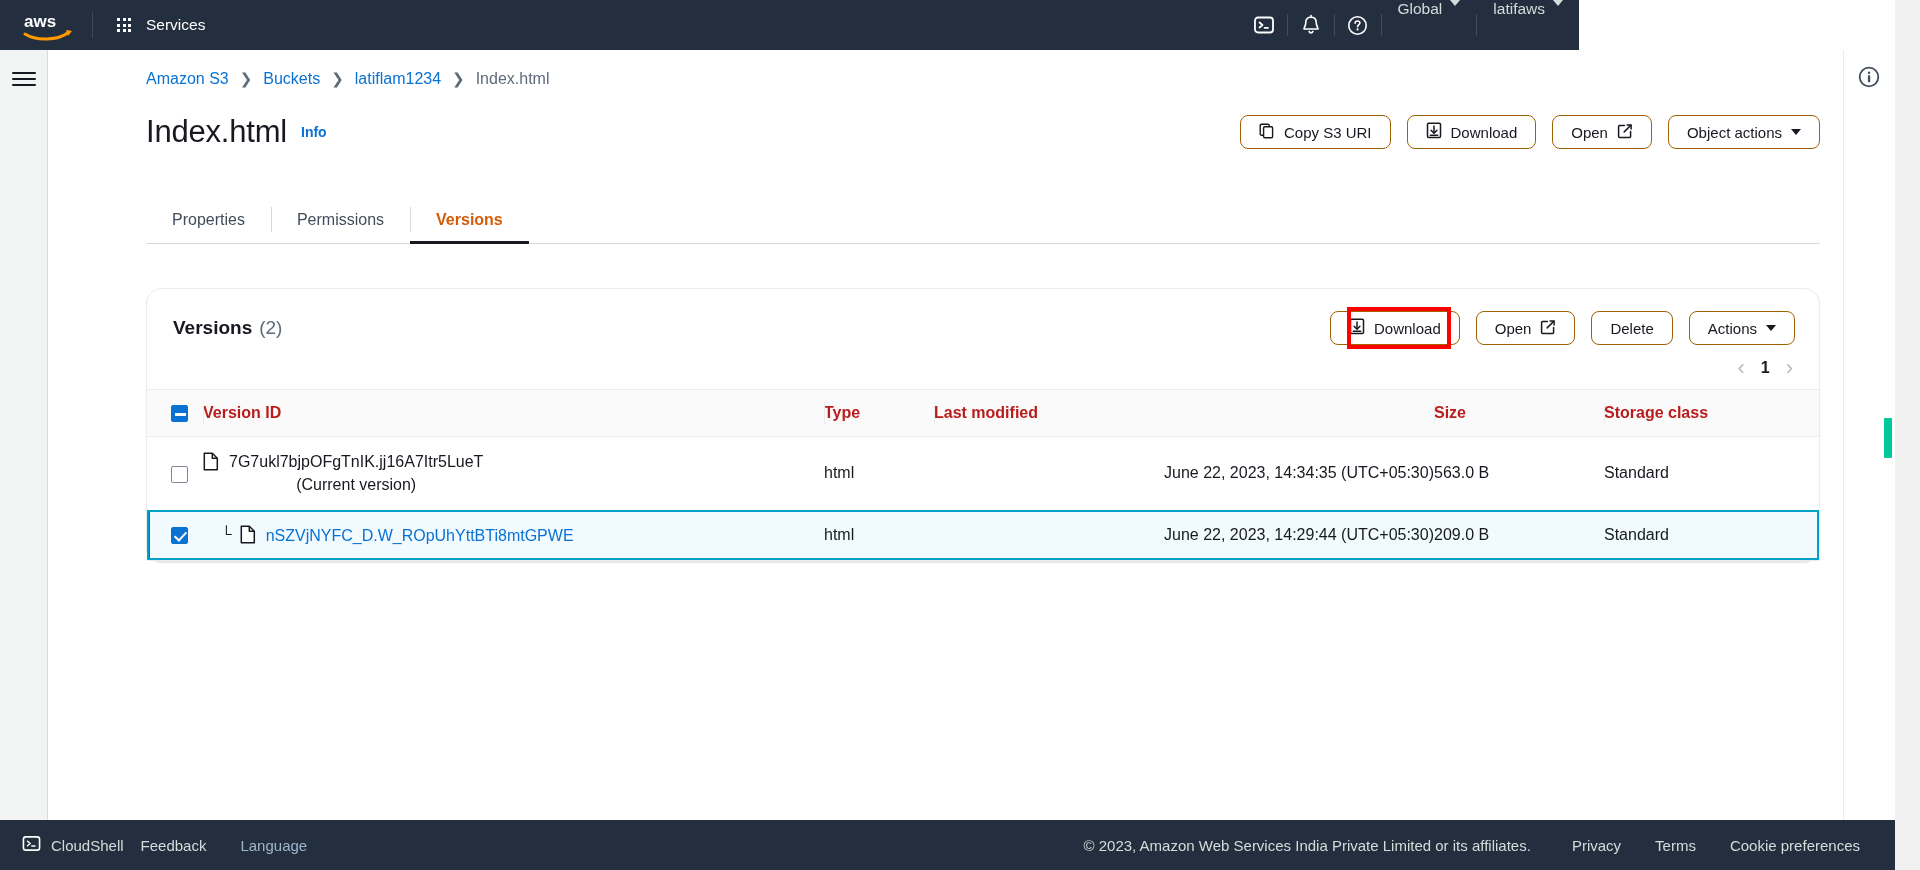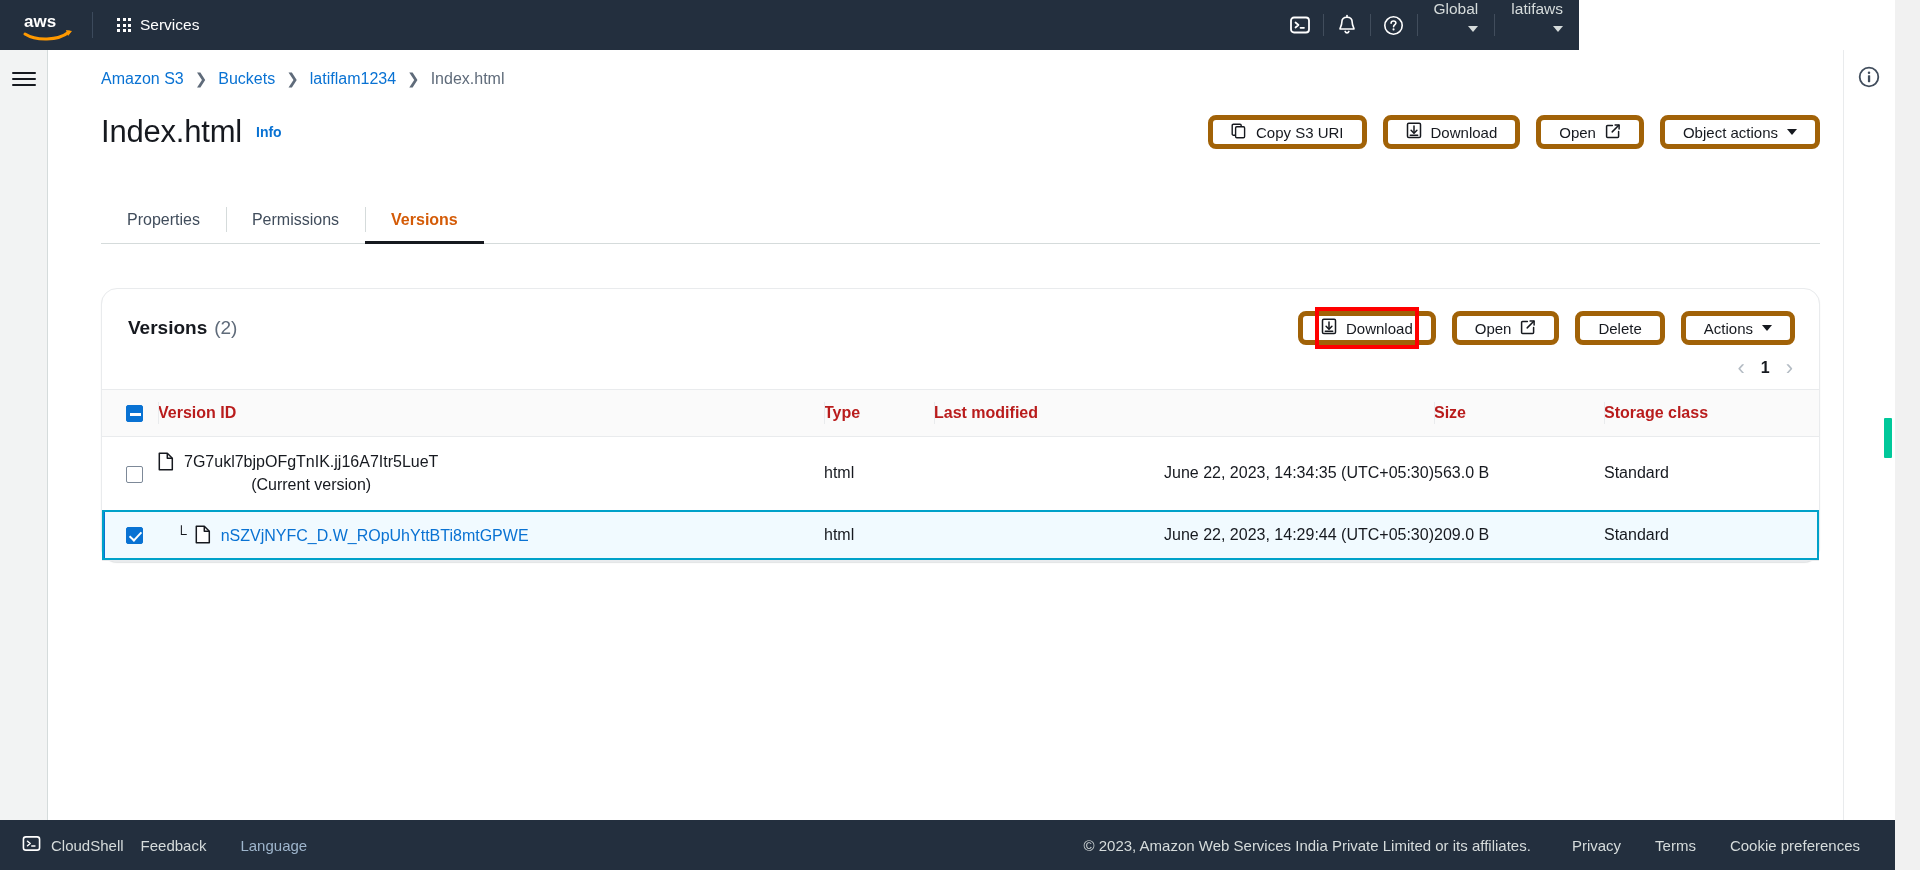--- a/index.html
+++ b/index.html
@@ -14,21 +14,21 @@
   
   .topnav {
     position:absolute; top:0; left:0; width:1579px; height:50px;
     background:#232f3e; display:flex; align-items:center;
     z-index: 20;
   }
   .aws-logo { width:56px; height:28px; margin-left:22px; position:relative; flex:0 0 auto; }
   .aws-logo svg { display:block; }
   .nav-div { width:1px; height:26px; background:#3c4a5c; margin:0 14px; }
   .services-btn {
-    display:flex; align-items:center; gap:9px; color:#ffffff;
+    display:flex; align-items:center; gap:15px; color:#ffffff;
     font-size:15.5px; padding:6px 10px; cursor:pointer; border-radius:2px;
   }
   .grid-icon { display:grid; grid-template-columns:repeat(3,3px); grid-gap:2.5px; }
   .grid-icon i { width:3px; height:3px; background:#fff; display:block; }
   .searchwrap {
     flex:0 0 auto; width:688px; height:36px; margin-left:16px;
     background:#ffffff; border:1px solid #d5dbdb; border-radius:2px;
     display:flex; align-items:center; padding:0 12px; position:relative;
   }
   .searchwrap .mag { margin-right:9px; }
@@ -38,22 +38,22 @@
   }
   .searchwrap input::placeholder { color:#687078; font-style:italic; }
   .altkey { color:#5f6b7a; font-size:14px; font-style:normal; }
   .nav-right { margin-left:auto; display:flex; align-items:center; height:100%; }
   .nav-icon-btn {
     width:46px; height:50px; display:flex; align-items:center; justify-content:center;
     cursor:pointer;
   }
   .nav-sep { width:1px; height:22px; background:#414d5c; }
   .nav-text-btn {
-    display:flex; align-items:flex-end; gap:8px; color:#d5dbdb;
-    font-size:15.5px; padding:0 16px; height:50px; cursor:pointer;flex-direction:column;
+    display:flex; align-items:flex-start; gap:8px; color:#d5dbdb;
+    font-size:15.5px; padding:0 16px; height:50px; cursor:pointer;
   }
   .caret { border-left:5px solid transparent; border-right:5px solid transparent;
            border-top:6px solid currentColor; display:inline-block; }
 
   
   .leftrail {
     position:absolute; top:50px; left:0; width:48px; height:770px;
     background:#f2f3f3; border-right:1px solid #d5dbdb;
   }
   .hamburger { position:absolute; top:18px; left:12px; width:24px; cursor:pointer; }
@@ -77,37 +77,37 @@
     position:absolute; top:0; left:2px; width:21px; height:0; background:#c1c1c1;
   }
   .scroll-marker {
     position:absolute; right:28px; top:418px; width:8px; height:40px;
     background:#00c89a; border-radius:1px; z-index:25;
   }
 
   
   .content {
     position:absolute; top:50px; left:49px; right:78px; height:770px;
-    background:#ffffff; overflow:hidden;
+    background:#ffffff; overflow:hidden;padding-left:45px;
   }
 
   .breadcrumb { display:flex; align-items:center; gap:11px; padding:20px 0 0 52px; font-size:16px; }
   .breadcrumb a { color:#0972d3; text-decoration:none; cursor:pointer; }
   .breadcrumb .sep { color:#5f6b7a; font-size:15px; }
   .breadcrumb .cur { color:#5f6b7a; }
 
   .titlerow {
     display:flex; align-items:center; padding:26px 0 0 52px; padding-right:22px;
   }
   .pagetitle { font-size:31px; font-weight:400; color:#16191f; letter-spacing:-0.2px; }
   .infolink { color:#0972d3; font-size:14px; font-weight:bold; margin-left:14px; cursor:pointer; }
   .title-actions { margin-left:auto; display:flex; gap:16px; }
 
   .btn {
-    height:34px; border:5px solid #a16207; background:#ffffff; border-radius:8px;
+    height:34px; border:1px solid #a16207; background:#ffffff; border-radius:8px;
     color:#16191f; font-size:15px; font-family:"Liberation Sans",sans-serif;
     display:inline-flex; align-items:center; justify-content:center; gap:9px;
     padding:0 18px; cursor:pointer; white-space:nowrap;
   }
 
   
   .tabs {
     margin:46px 22px 0 52px; border-bottom:1px solid #d5dbdb;
     display:flex; align-items:stretch; height:48px;
   }

